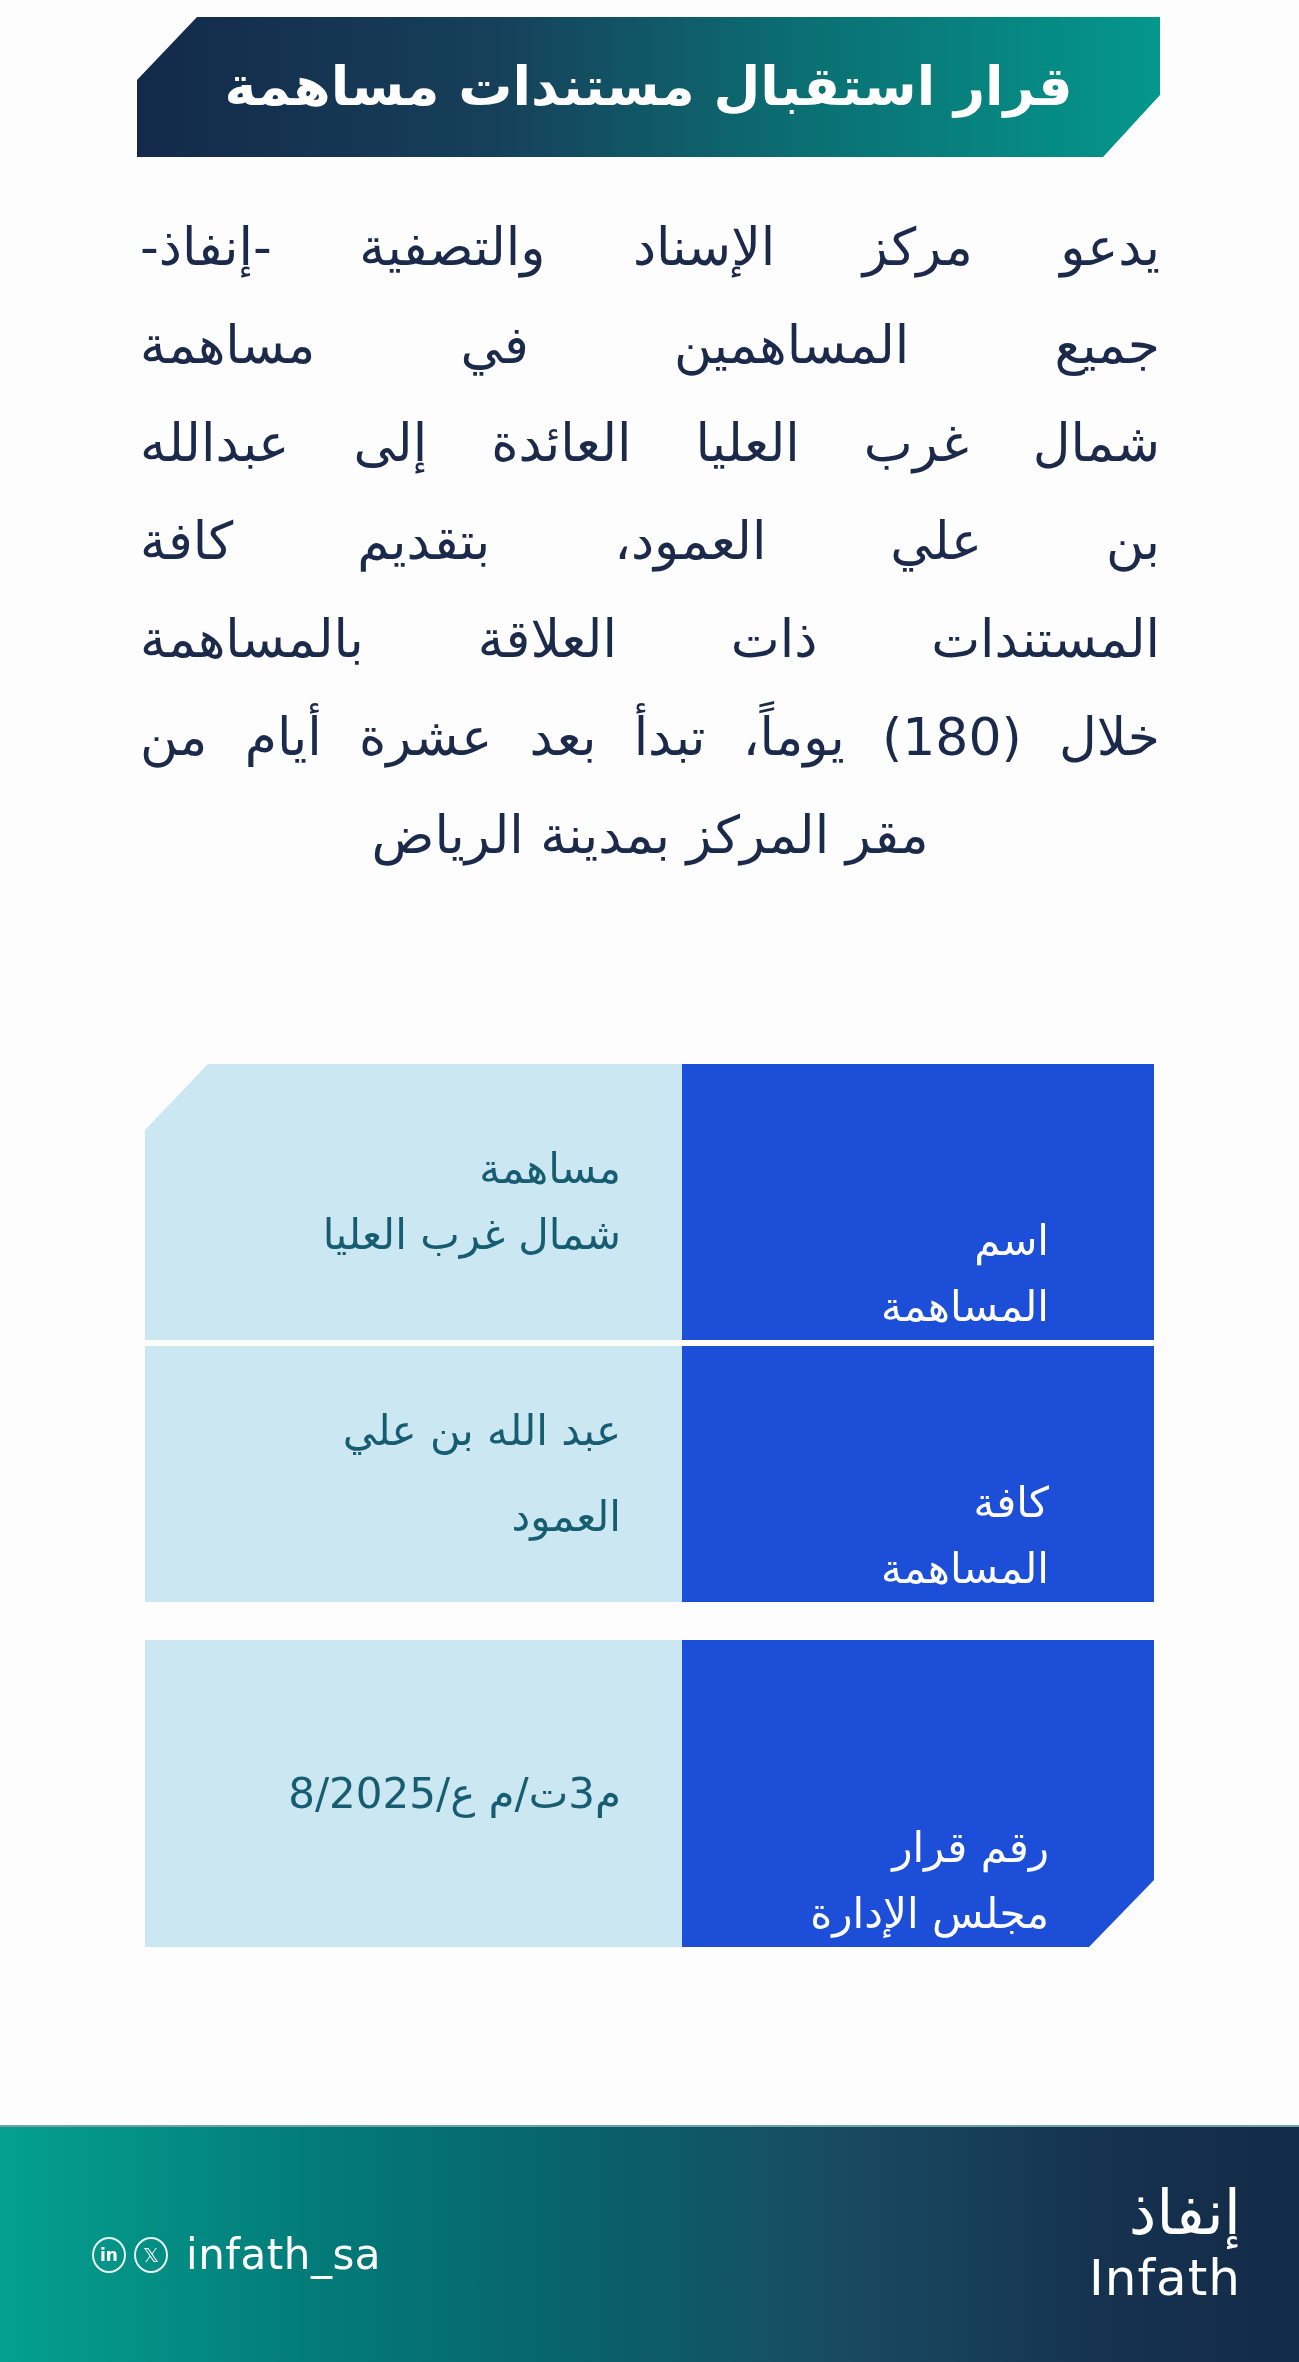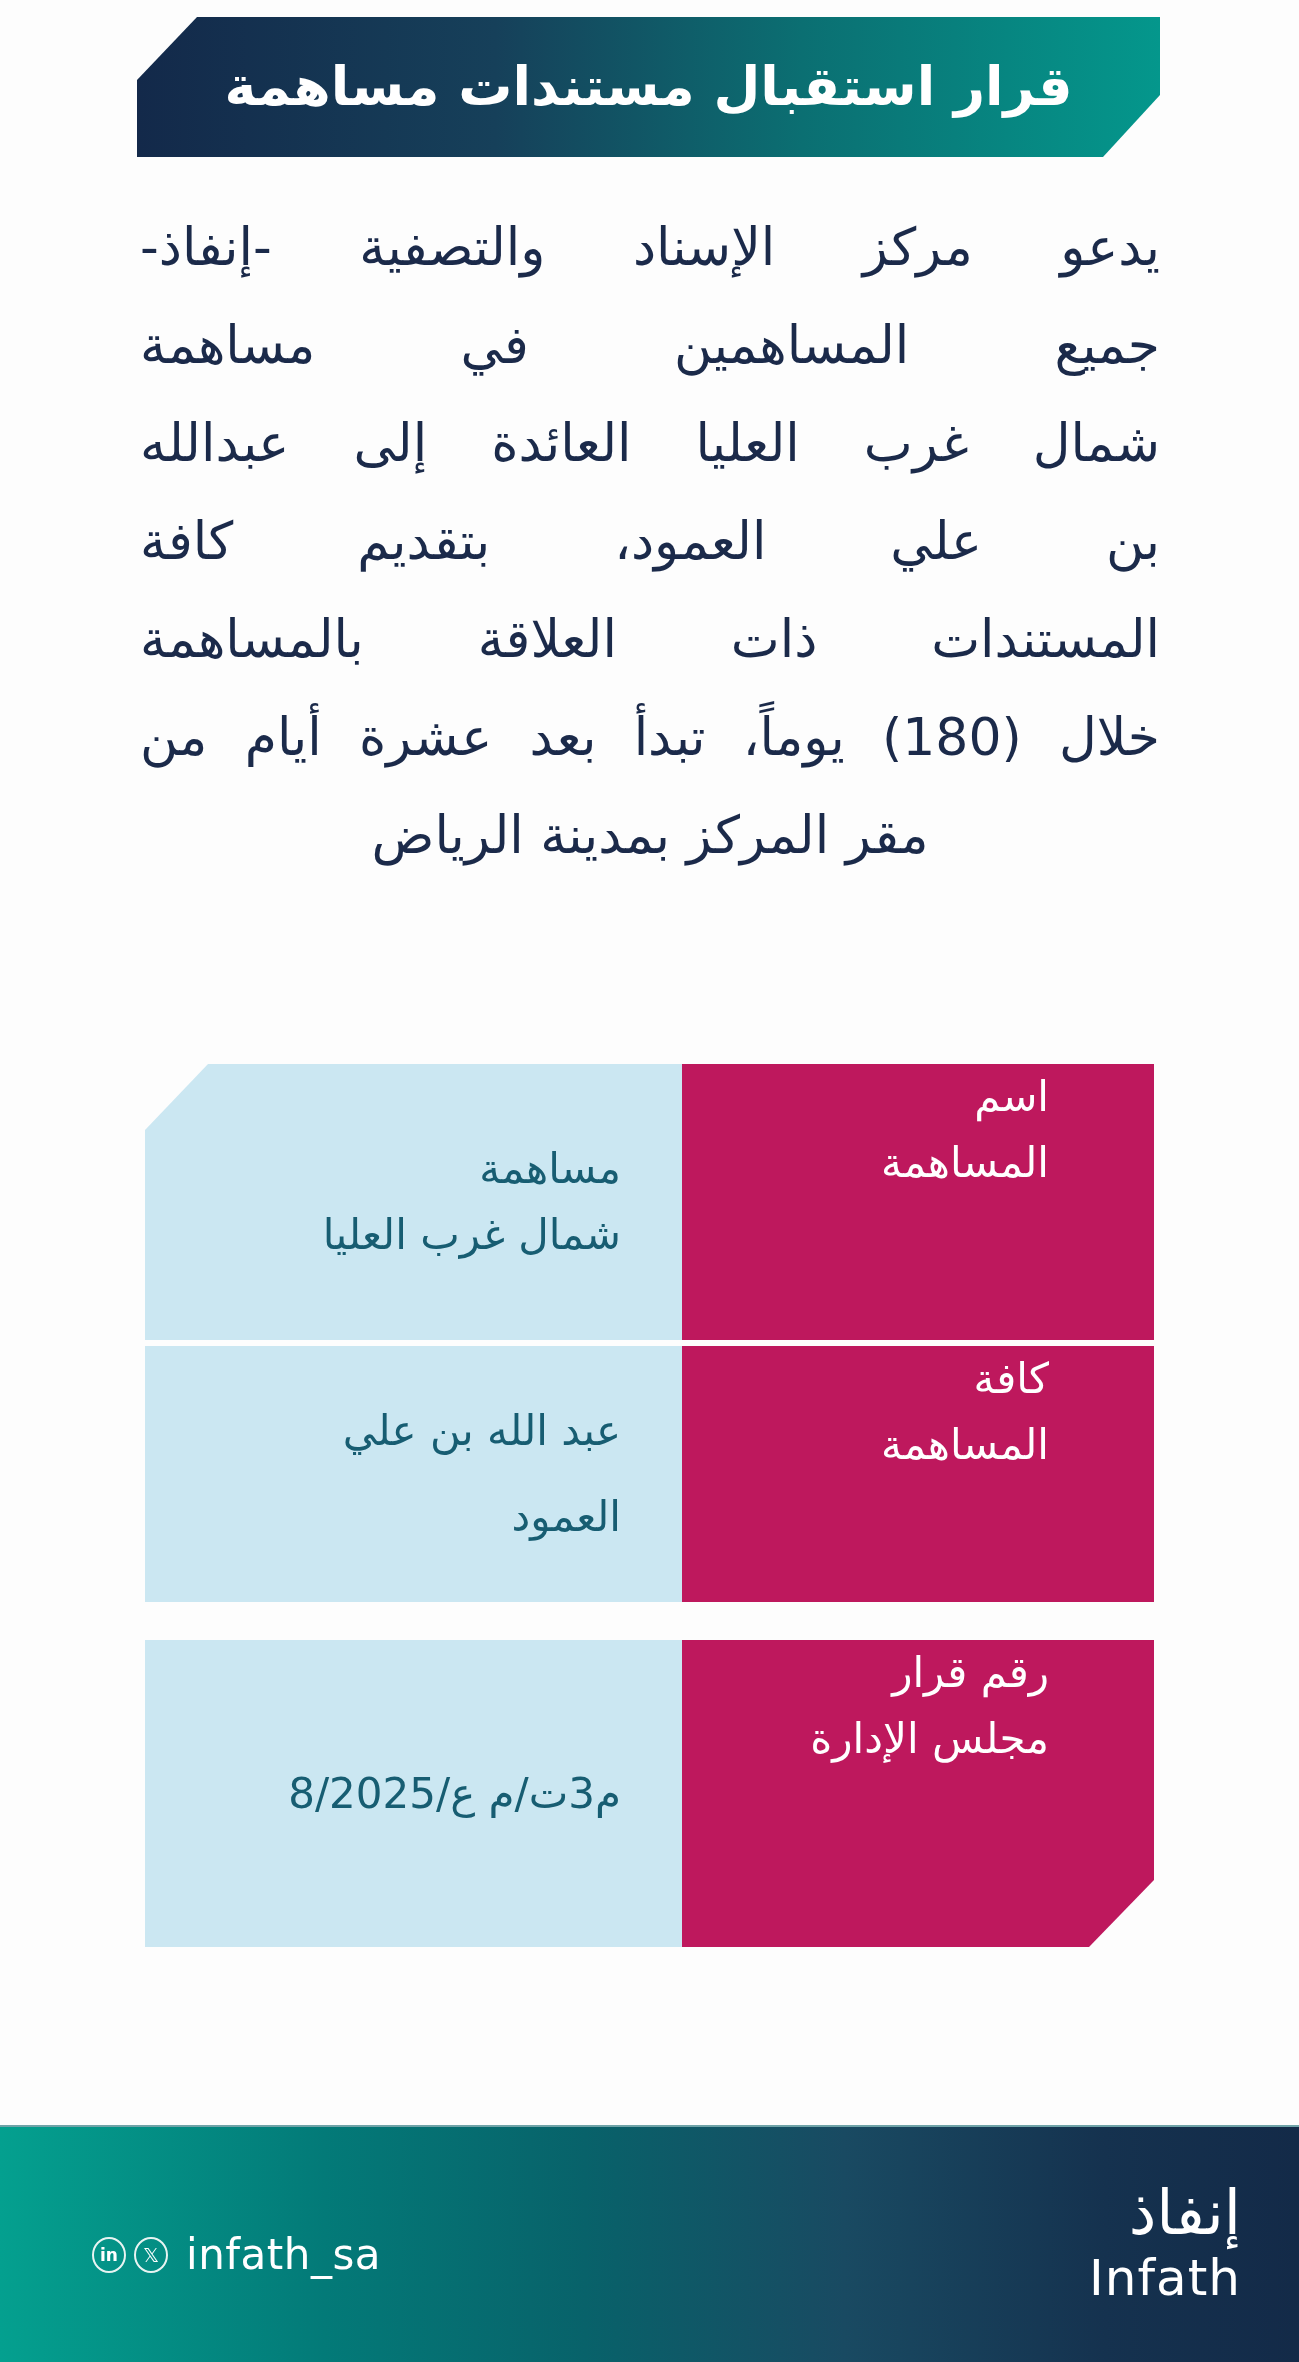--- a/index.html
+++ b/index.html
@@ -91,25 +91,25 @@
       background: #cbe7f2;
       box-sizing: border-box;
       padding-right: 61px;
       display: flex;
       align-items: center;
       justify-content: flex-end;
     }
     .cell-label {
       width: 472px;
       height: 100%;
-      background: #be185d;
+      background: #1d4ed8;
       box-sizing: border-box;
       padding-right: 105px;
       display: flex;
-      align-items: flex-start;
+      align-items: flex-end;
       justify-content: flex-end;
     }
     .value-text {
       direction: rtl;
       text-align: right;
       color: #175d72;
       font-family: "DejaVu Sans", sans-serif;
       font-size: 42px;
       line-height: 66px;
     }

